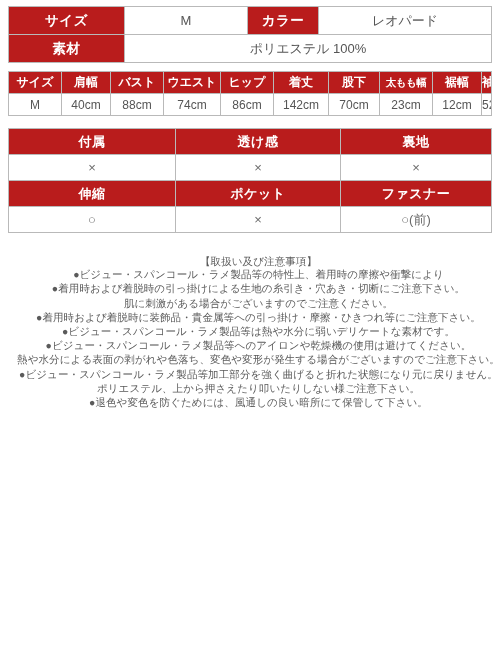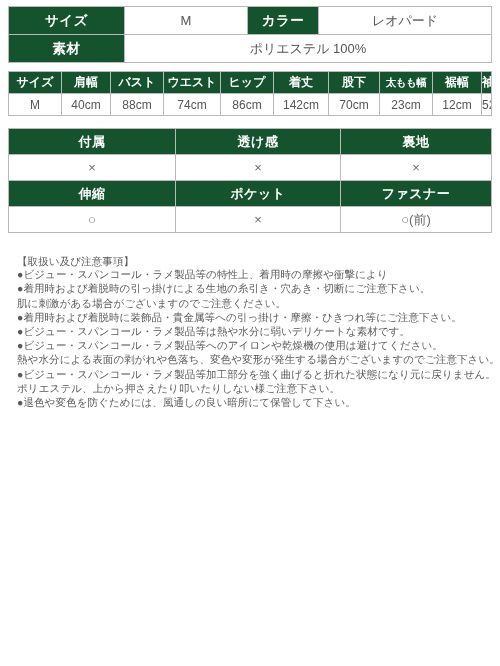--- a/index.html
+++ b/index.html
@@ -34,21 +34,21 @@
   }
   table.spec td {
     border: 1px solid #b9b9b9;
     text-align: center;
     vertical-align: middle;
     padding: 0;
     overflow: hidden;
     white-space: nowrap;
   }
   td.hdr {
-    background: #14532d;
+    background: #b91c1c;
     color: #ffffff;
     font-weight: bold;
     letter-spacing: 0.5px;
     font-family: Liberation Mono, monospace;
   }
   td.val {
     background: #ffffff;
     color: #555555;
   }
 
@@ -96,20 +96,21 @@
   }
 
   
   .notes {
     margin: 21px 0 0 17px;
     font-size: 10.5px;
     line-height: 14.2px;
     color: #5a5a5a;
     letter-spacing: 0.1px;
     white-space: nowrap;
+    text-align: center;
   }
   .notes .note-line {
     display: block;
     font-family: Liberation Mono, monospace;
   }
   .notes .note-title {
     display: block;
     letter-spacing: 0.1px;
   }
 </style>

